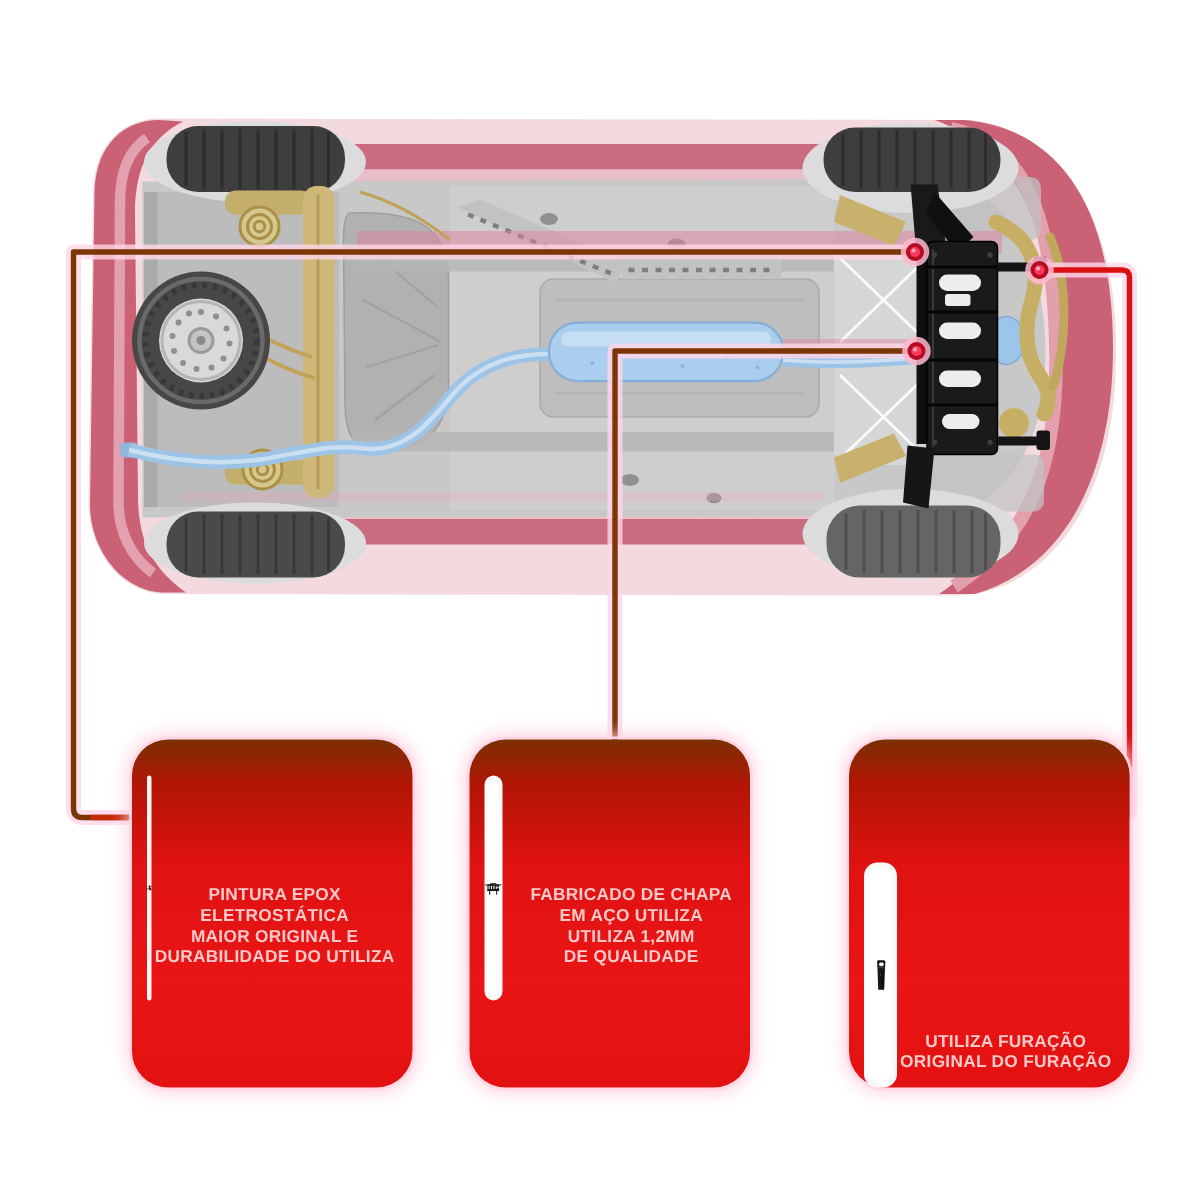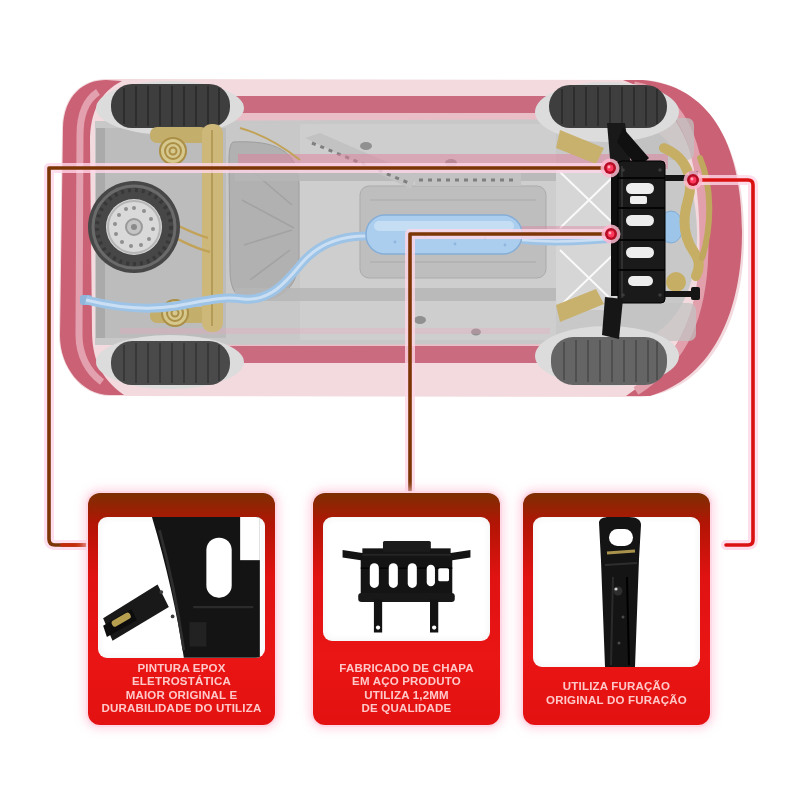--- a/index.html
+++ b/index.html
@@ -2,21 +2,21 @@
 <html><head>
 <meta charset="utf-8">
 <style>
   html,body{margin:0;padding:0;background:#ffffff;}
   .stage{position:relative;width:800px;height:800px;background:#fff;overflow:hidden;
          font-family:"Liberation Sans",sans-serif;}
   .layer{position:absolute;left:0;top:0;width:800px;height:800px;}
 
   
   .card{position:absolute;top:493px;width:187px;height:232px;box-sizing:border-box;
-        border-radius:12px;padding:24px 10px 0 10px;display:flex;flex-direction:column;
+        border-radius:24px;padding:24px 10px 0 10px;display:flex;flex-direction:row;
         background:linear-gradient(180deg,#7c2f02 0%,#b21505 13%,#e01212 36%,#ea1515 70%,#e31111 100%);
         box-shadow:0 0 0 2px rgba(255,214,228,.9),0 0 10px 4px rgba(255,205,222,.8);}
   .card .photo{background:#ffffff;border-radius:9px;height:150px;overflow:hidden;
                position:relative;box-shadow:inset 0 0 8px rgba(0,0,0,.06);}
   .card .photo svg{display:block;width:100%;height:100%;}
   .card .label{flex:1;display:flex;flex-direction:column;align-items:center;justify-content:center;
                text-align:center;color:#ffc9c9;font-weight:bold;font-size:11.5px;line-height:1.18;
                letter-spacing:.2px;padding:4px 2px 9px 2px;}
   .card .label span{display:block;white-space:nowrap;}
 </style>
@@ -345,27 +345,27 @@
         </g>
         <rect x="44" y="100" width="10" height="40" fill="#121212"></rect>
         <rect x="112" y="100" width="10" height="40" fill="#121212"></rect>
         <circle cx="49" cy="134" r="2.6" fill="#ffffff"></circle>
         <circle cx="117" cy="134" r="2.6" fill="#ffffff"></circle>
         <line x1="30" y1="46" x2="137" y2="46" stroke="#2c2c2c" stroke-width="1.5"></line>
       </svg>
     </div>
     <div class="label">
       <span>FABRICADO DE CHAPA</span>
-      <span>EM AÇO PRODUTO</span>
+      <span>EM AÇO UTILIZA</span>
       <span>UTILIZA 1,2MM</span>
       <span>DE QUALIDADE</span>
     </div>
   </div>
 
-  <div class="card" style="left:523px;">
+  <div class="card" style="left:566px;align-items:flex-end;">
     <div class="photo">
       <svg viewBox="0 0 167 150">
         <path d="M 66,6 C 66,2 70,0 76,0 L 96,0 C 104,0 108,3 108,8 L 106,42 L 102,150 L 72,150 L 68,44 Z" fill="#141414"></path>
         <rect x="76" y="12" width="24" height="17" rx="8.5" fill="#ffffff"></rect>
         <path d="M 74,36 L 102,34" stroke="#a8924c" stroke-width="3"></path>
         <path d="M 72,48 L 104,46" stroke="#2e2e2e" stroke-width="2"></path>
         <circle cx="85" cy="74" r="4.5" fill="#2e2e2e"></circle>
         <circle cx="83" cy="72" r="1.6" fill="#cfcfcf"></circle>
         <line x1="80" y1="60" x2="78" y2="148" stroke="#2a2a2a" stroke-width="2"></line>
         <line x1="94" y1="60" x2="96" y2="148" stroke="#000000" stroke-width="2"></line>

